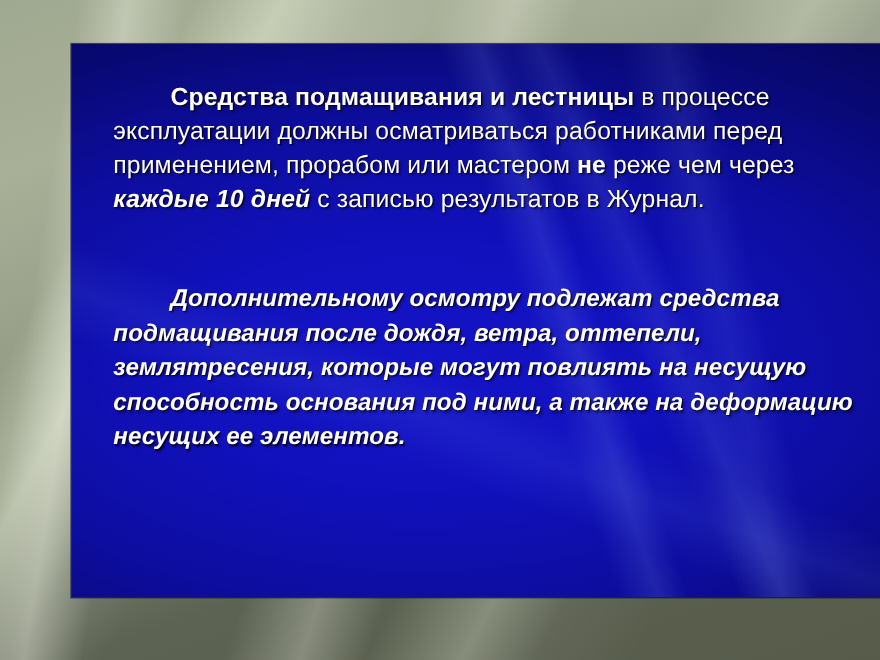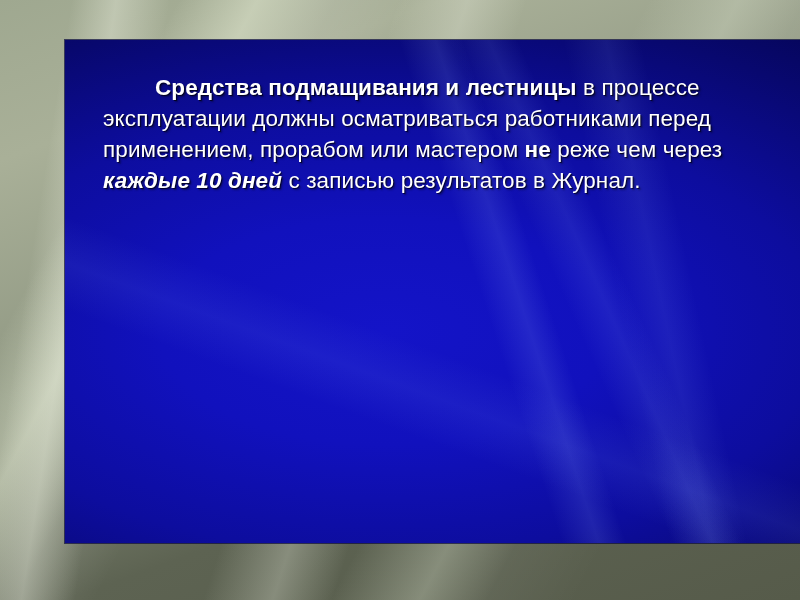--- a/index.html
+++ b/index.html
@@ -146,18 +146,19 @@
   <div class="backdrop"></div>
   <div class="backdrop-streak"></div>
 
   <div class="slide-panel">
     <div class="panel-streaks"></div>
 
     <div class="slide-body">
 
       <p class="para para-1"><b>Средства подмащивания и лестницы</b><span> в процессе эксплуатации должны осматриваться работниками перед применением, прорабом или мастером </span><b>не</b><span> реже чем через </span><i>каждые 10 дней</i><span> с записью результатов в Журнал.</span></p>
 
+      <p class="para para-2">Дополнительному осмотру подлежат средства подмащивания после дождя, ветра, оттепели, землятресения, которые могут повлиять на несущую способность основания под ними, а также на деформацию несущих ее элементов.</p>
 
 
     </div>
   </div>
 
 </div>
 
 </body></html>

